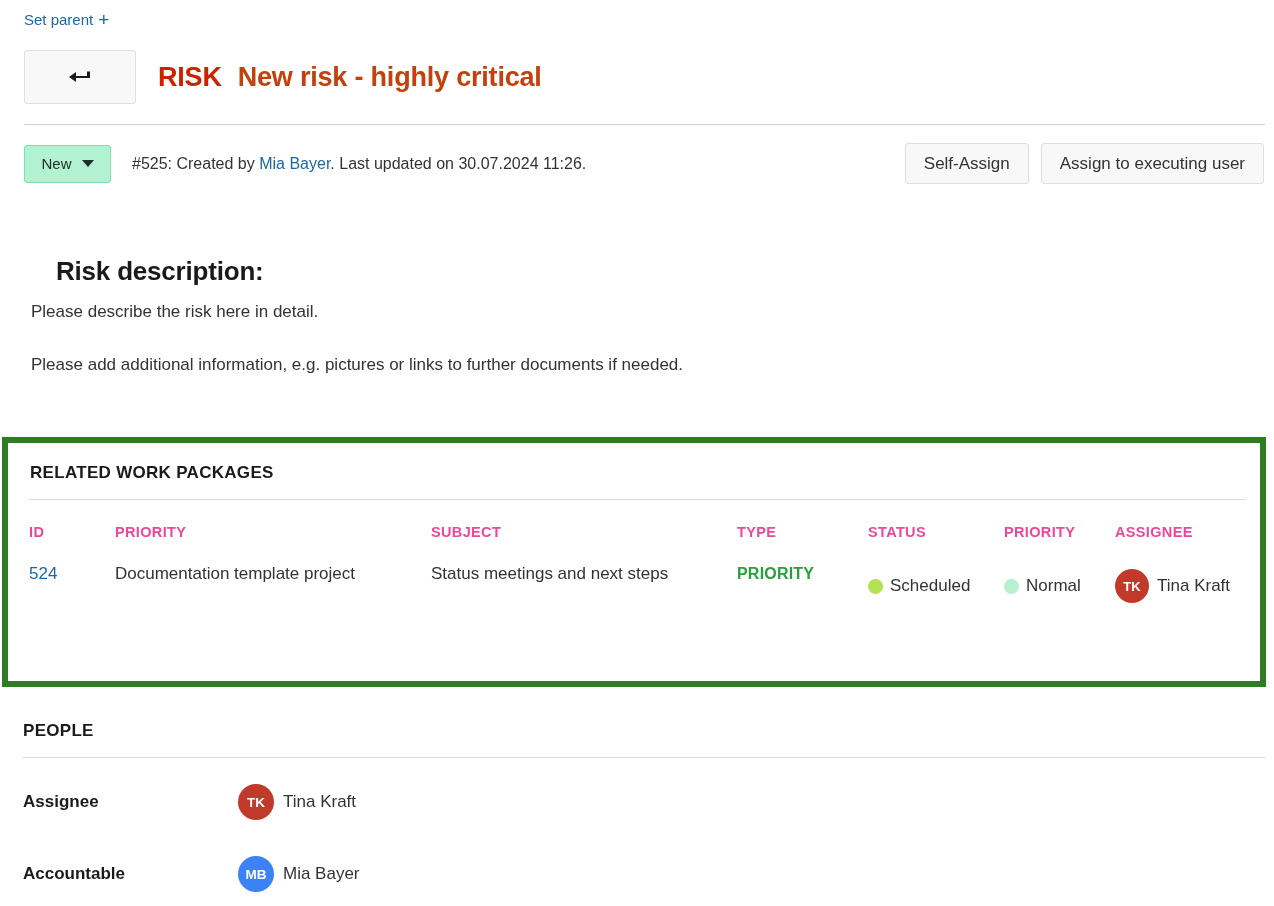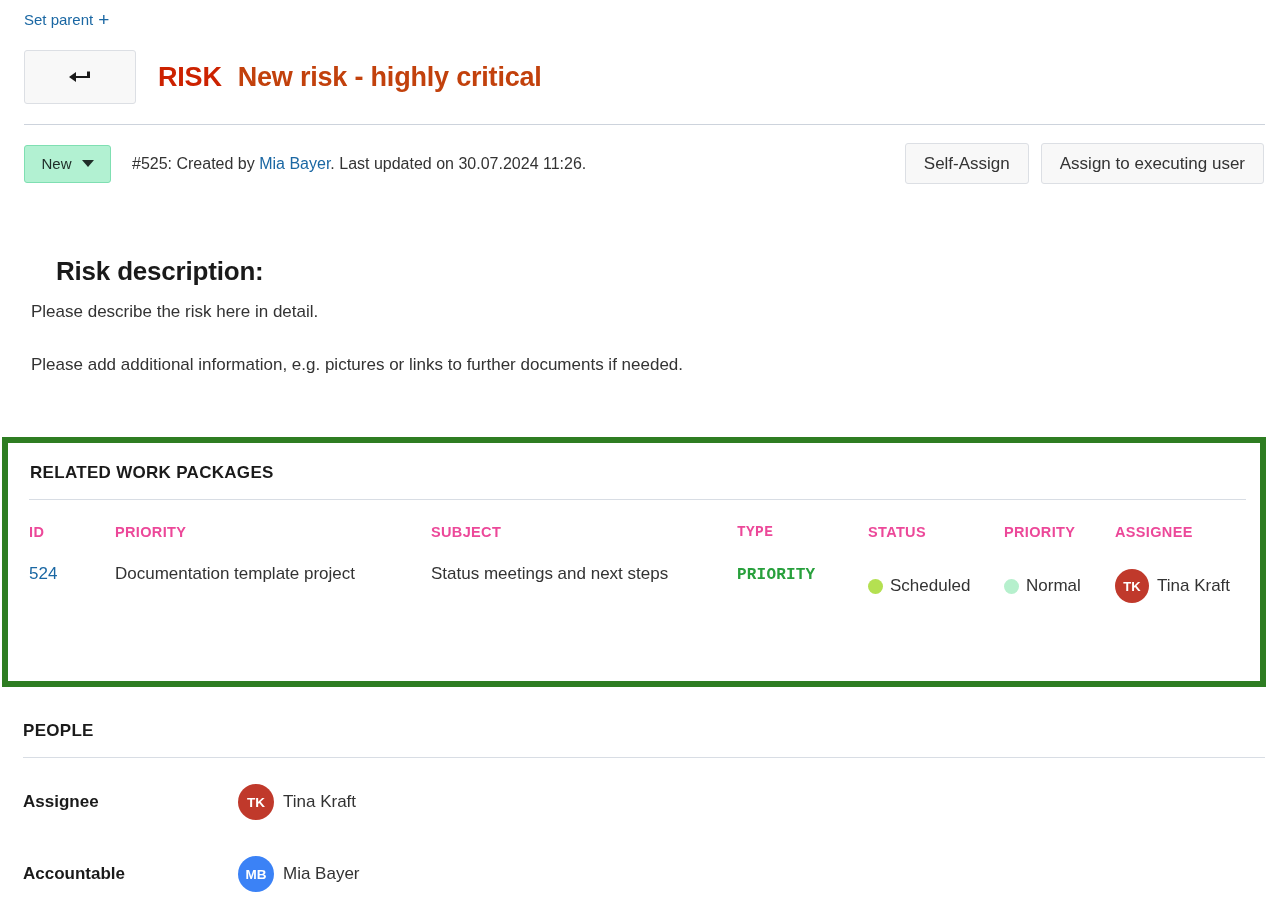--- a/index.html
+++ b/index.html
@@ -138,21 +138,21 @@
     letter-spacing: 0.35px;
   }
   .wp-row {
     display: flex; align-items: center;
     height: 50px;
     font-size: 17px; color: #333;
   }
   .c-id       { width: 86px; flex: none; }
   .c-project  { width: 316px; flex: none; }
   .c-subject  { width: 306px; flex: none; }
-  .c-type     { width: 131px; flex: none; font-family: Liberation Mono, monospace; }
+  .c-type     { width: 131px; flex: none; }
   .c-status   { width: 136px; flex: none; }
   .c-priority { width: 111px; flex: none; }
   .c-assignee { flex: 1; }
 
   .wp-row .c-id { color: #1a67a3; cursor: pointer; }
   .type-milestone { color: #28a03c; font-weight: 700; font-size: 16px; letter-spacing: 0.2px; }
   .dot {
     display: inline-block; width: 15px; height: 15px;
     border-radius: 50%; vertical-align: -2px; margin-right: 7px;
   }

